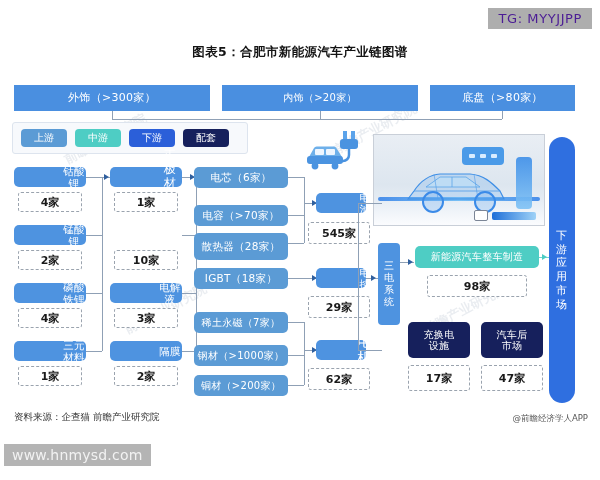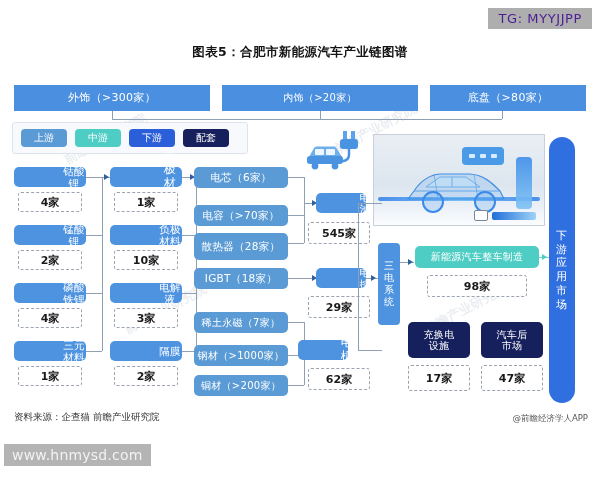--- a/index.html
+++ b/index.html
@@ -137,21 +137,21 @@
   <div class="ghost" style="left:330px;top:120px;">前瞻产业研究院</div>
   <div class="ghost" style="left:420px;top:300px;">前瞻产业研究院</div>
   <div class="ghost" style="left:120px;top:300px;">前瞻产业研究院</div>
 
   <div id="title">图表5：合肥市新能源汽车产业链图谱</div>
 
   <div id="tgtag">TG: MYYJJPP</div>
 
   <div class="box topbar" style="left:14px;top:85px;width:196px;height:26px;font-size:11px;">外饰（&gt;300家）</div>
   <div class="box topbar" style="left:222px;top:85px;width:196px;height:26px;font-size:10px;">内饰（&gt;20家）</div>
-  <div class="box topbar" style="left:430px;top:85px;width:156px;height:26px;font-size:11px;">底盘（&gt;80家）</div>
+  <div class="box topbar" style="left:430px;top:85px;width:145px;height:26px;font-size:11px;">底盘（&gt;80家）</div>
 
   <div class="ln lnv" style="left:112px;top:111px;height:8px;"></div>
   <div class="ln lnv" style="left:320px;top:111px;height:8px;"></div>
   <div class="ln lnv" style="left:502px;top:111px;height:8px;"></div>
   <div class="ln lnh" style="left:112px;top:119px;width:390px;"></div>
 
   <div id="legend">
     <div class="lgitem" style="left: 8px; background: rgb(91, 155, 213);">上游</div>
     <div class="lgitem" style="left:62px;background:#4ecdc4;">中游</div>
     <div class="lgitem" style="left:116px;background:#2b5fd9;">下游</div>
@@ -215,21 +215,20 @@
   <div class="ln lnh" style="left:86px;top:235px;width:16px;"></div>
   <div class="ln lnh" style="left:86px;top:293px;width:16px;"></div>
   <div class="ln lnh" style="left:86px;top:351px;width:16px;"></div>
   <div class="ln lnv" style="left:102px;top:177px;height:174px;"></div>
   <div class="ln lnh" style="left:102px;top:177px;width:8px;"></div>
   <div class="arw" style="left:104px;top:173.5px;"></div>
 
   <div class="box up" style="left:110px;top:167px;width:72px;height:20px;font-size:12px;">正极材料</div>
   <div class="cntbox" style="left:114px;top:192px;width:64px;height:20px;">1家</div>
 
-  <div class="box up" style="left:110px;top:225px;width:72px;height:20px;font-size:10.5px;">负极材料</div>
   <div class="cntbox" style="left:114px;top:250px;width:64px;height:20px;">10家</div>
 
   <div class="box up" style="left:110px;top:283px;width:72px;height:20px;font-size:10.5px;">电解液</div>
   <div class="cntbox" style="left:114px;top:308px;width:64px;height:20px;">3家</div>
 
   <div class="box up" style="left:110px;top:341px;width:72px;height:20px;font-size:10.5px;">隔膜</div>
   <div class="cntbox" style="left:114px;top:366px;width:64px;height:20px;">2家</div>
 
   <div class="ln lnh" style="left:182px;top:177px;width:14px;"></div>
   <div class="ln lnh" style="left:182px;top:235px;width:14px;"></div>
@@ -263,21 +262,21 @@
   <div class="ln lnv" style="left:304px;top:322px;height:63px;"></div>
   <div class="ln lnh" style="left:304px;top:350px;width:14px;"></div>
   <div class="arw" style="left:312px;top:346.5px;"></div>
 
   <div class="box up" style="left:316px;top:193px;width:50px;height:20px;font-size:10.5px;">电池</div>
   <div class="cntbox" style="left:308px;top:222px;width:62px;height:22px;">545家</div>
 
   <div class="box up" style="left:316px;top:268px;width:50px;height:20px;font-size:10.5px;">电控</div>
   <div class="cntbox" style="left:308px;top:296px;width:62px;height:22px;">29家</div>
 
-  <div class="box up" style="left:298px;top:340px;width:50px;height:20px;font-size:12px;">电机</div>
+  <div class="box up" style="left:316px;top:340px;width:50px;height:20px;font-size:15px;">电机</div>
   <div class="cntbox" style="left:308px;top:368px;width:62px;height:22px;">62家</div>
 
   <div class="ln lnh" style="left:366px;top:203px;width:16px;"></div>
   <div class="ln lnh" style="left:366px;top:350px;width:16px;"></div>
   <div class="ln lnv" style="left:358px;top:203px;height:147px;"></div>
   <div class="ln lnh" style="left:358px;top:203px;width:8px;"></div>
   <div class="ln lnh" style="left:358px;top:350px;width:8px;"></div>
   <div class="ln lnh" style="left:366px;top:278px;width:12px;"></div>
   <div class="arw" style="left:371px;top:274.5px;"></div>
 

